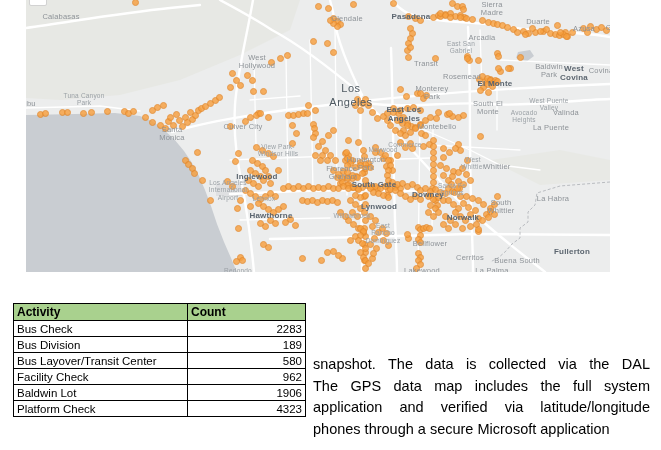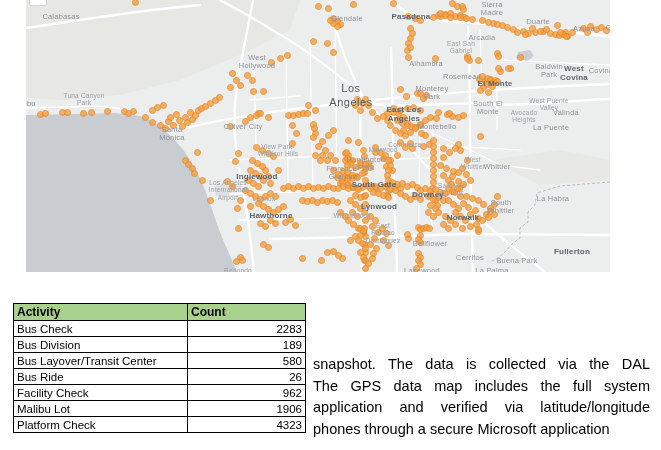--- a/index.html
+++ b/index.html
@@ -667,21 +667,21 @@
         <div class="mlabel n" style="left: 321px; top: 19px;">Glendale</div>
         <div class="mlabel b" style="left: 385px; top: 17px;">Pasadena</div>
         <div class="mlabel n" style="left: 466px; top: 9px;">Sierra
 Madre</div>
         <div class="mlabel n" style="left: 456px; top: 38px;">Arcadia</div>
         <div class="mlabel tiny" style="left: 435px; top: 47px;">East San
 Gabriel</div>
         <div class="mlabel n" style="left: 512px; top: 22px;">Duarte</div>
         <div class="mlabel n" style="left: 558px; top: 29px;">Azusa</div>
         <div class="mlabel n" style="left: 596px; top: 28px;">Glendora</div>
-        <div class="mlabel n" style="left: 400px; top: 64px;">Alhambra</div>
+        <div class="mlabel n" style="left: 400px; top: 64px;">Transit</div>
         <div class="mlabel n" style="left: 436px; top: 77px;">Rosemead</div>
         <div class="mlabel b" style="left: 469px; top: 84px;">El Monte</div>
         <div class="mlabel n" style="left: 462px; top: 108px;">South El
 Monte</div>
         <div class="mlabel n" style="left: 523px; top: 71px;">Baldwin
 Park</div>
         <div class="mlabel b" style="left: 548px; top: 74px;">West
 Covina</div>
         <div class="mlabel n" style="left: 575px; top: 71px;">Covina</div>
         <div class="mlabel tiny" style="left: 523px; top: 104px;">West Puente
@@ -725,21 +725,21 @@
         <div class="mlabel tiny" style="left: 426px; top: 189px;">Santa Fe
 Springs</div>
         <div class="mlabel tiny" style="left: 447px; top: 163px;">West
 Whittier</div>
         <div class="mlabel n" style="left: 471px; top: 167px;">Whittier</div>
         <div class="mlabel n" style="left: 475px; top: 207px;">South
 Whittier</div>
         <div class="mlabel n" style="left: 527px; top: 199px;">La Habra</div>
         <div class="mlabel b" style="left: 546px; top: 252px;">Fullerton</div>
         <div class="mlabel n" style="left: 444px; top: 258px;">Cerritos</div>
-        <div class="mlabel n" style="left: 491px; top: 261px;">Buena Park</div>
+        <div class="mlabel n" style="left: 491px; top: 261px;">Buena South</div>
         <div class="mlabel n" style="left: 466px; top: 271px;">La Palma</div>
       </div>
     <div id="mapwidget"></div>
   </div>
 
   <table id="acttable">
     <thead>
       <tr style="background: rgb(169, 209, 142);">
         <th class="c1">Activity</th>
         <th class="c2">Count</th>
@@ -752,29 +752,25 @@
         </tr>
         <tr>
           <td class="act">Bus Division</td>
           <td class="num">189</td>
         </tr>
         <tr>
           <td class="act">Bus Layover/Transit Center</td>
           <td class="num">580</td>
         </tr>
         <tr>
-          <td class="act">Bus Ride</td>
-          <td class="num">26</td>
-        </tr>
-        <tr>
           <td class="act">Facility Check</td>
           <td class="num">962</td>
         </tr>
         <tr>
-          <td class="act">Malibu Lot</td>
+          <td class="act">Baldwin Lot</td>
           <td class="num">1906</td>
         </tr>
         <tr>
           <td class="act">Platform Check</td>
           <td class="num">4323</td>
         </tr>
       </tbody>
   </table>
 
   <div id="para">

